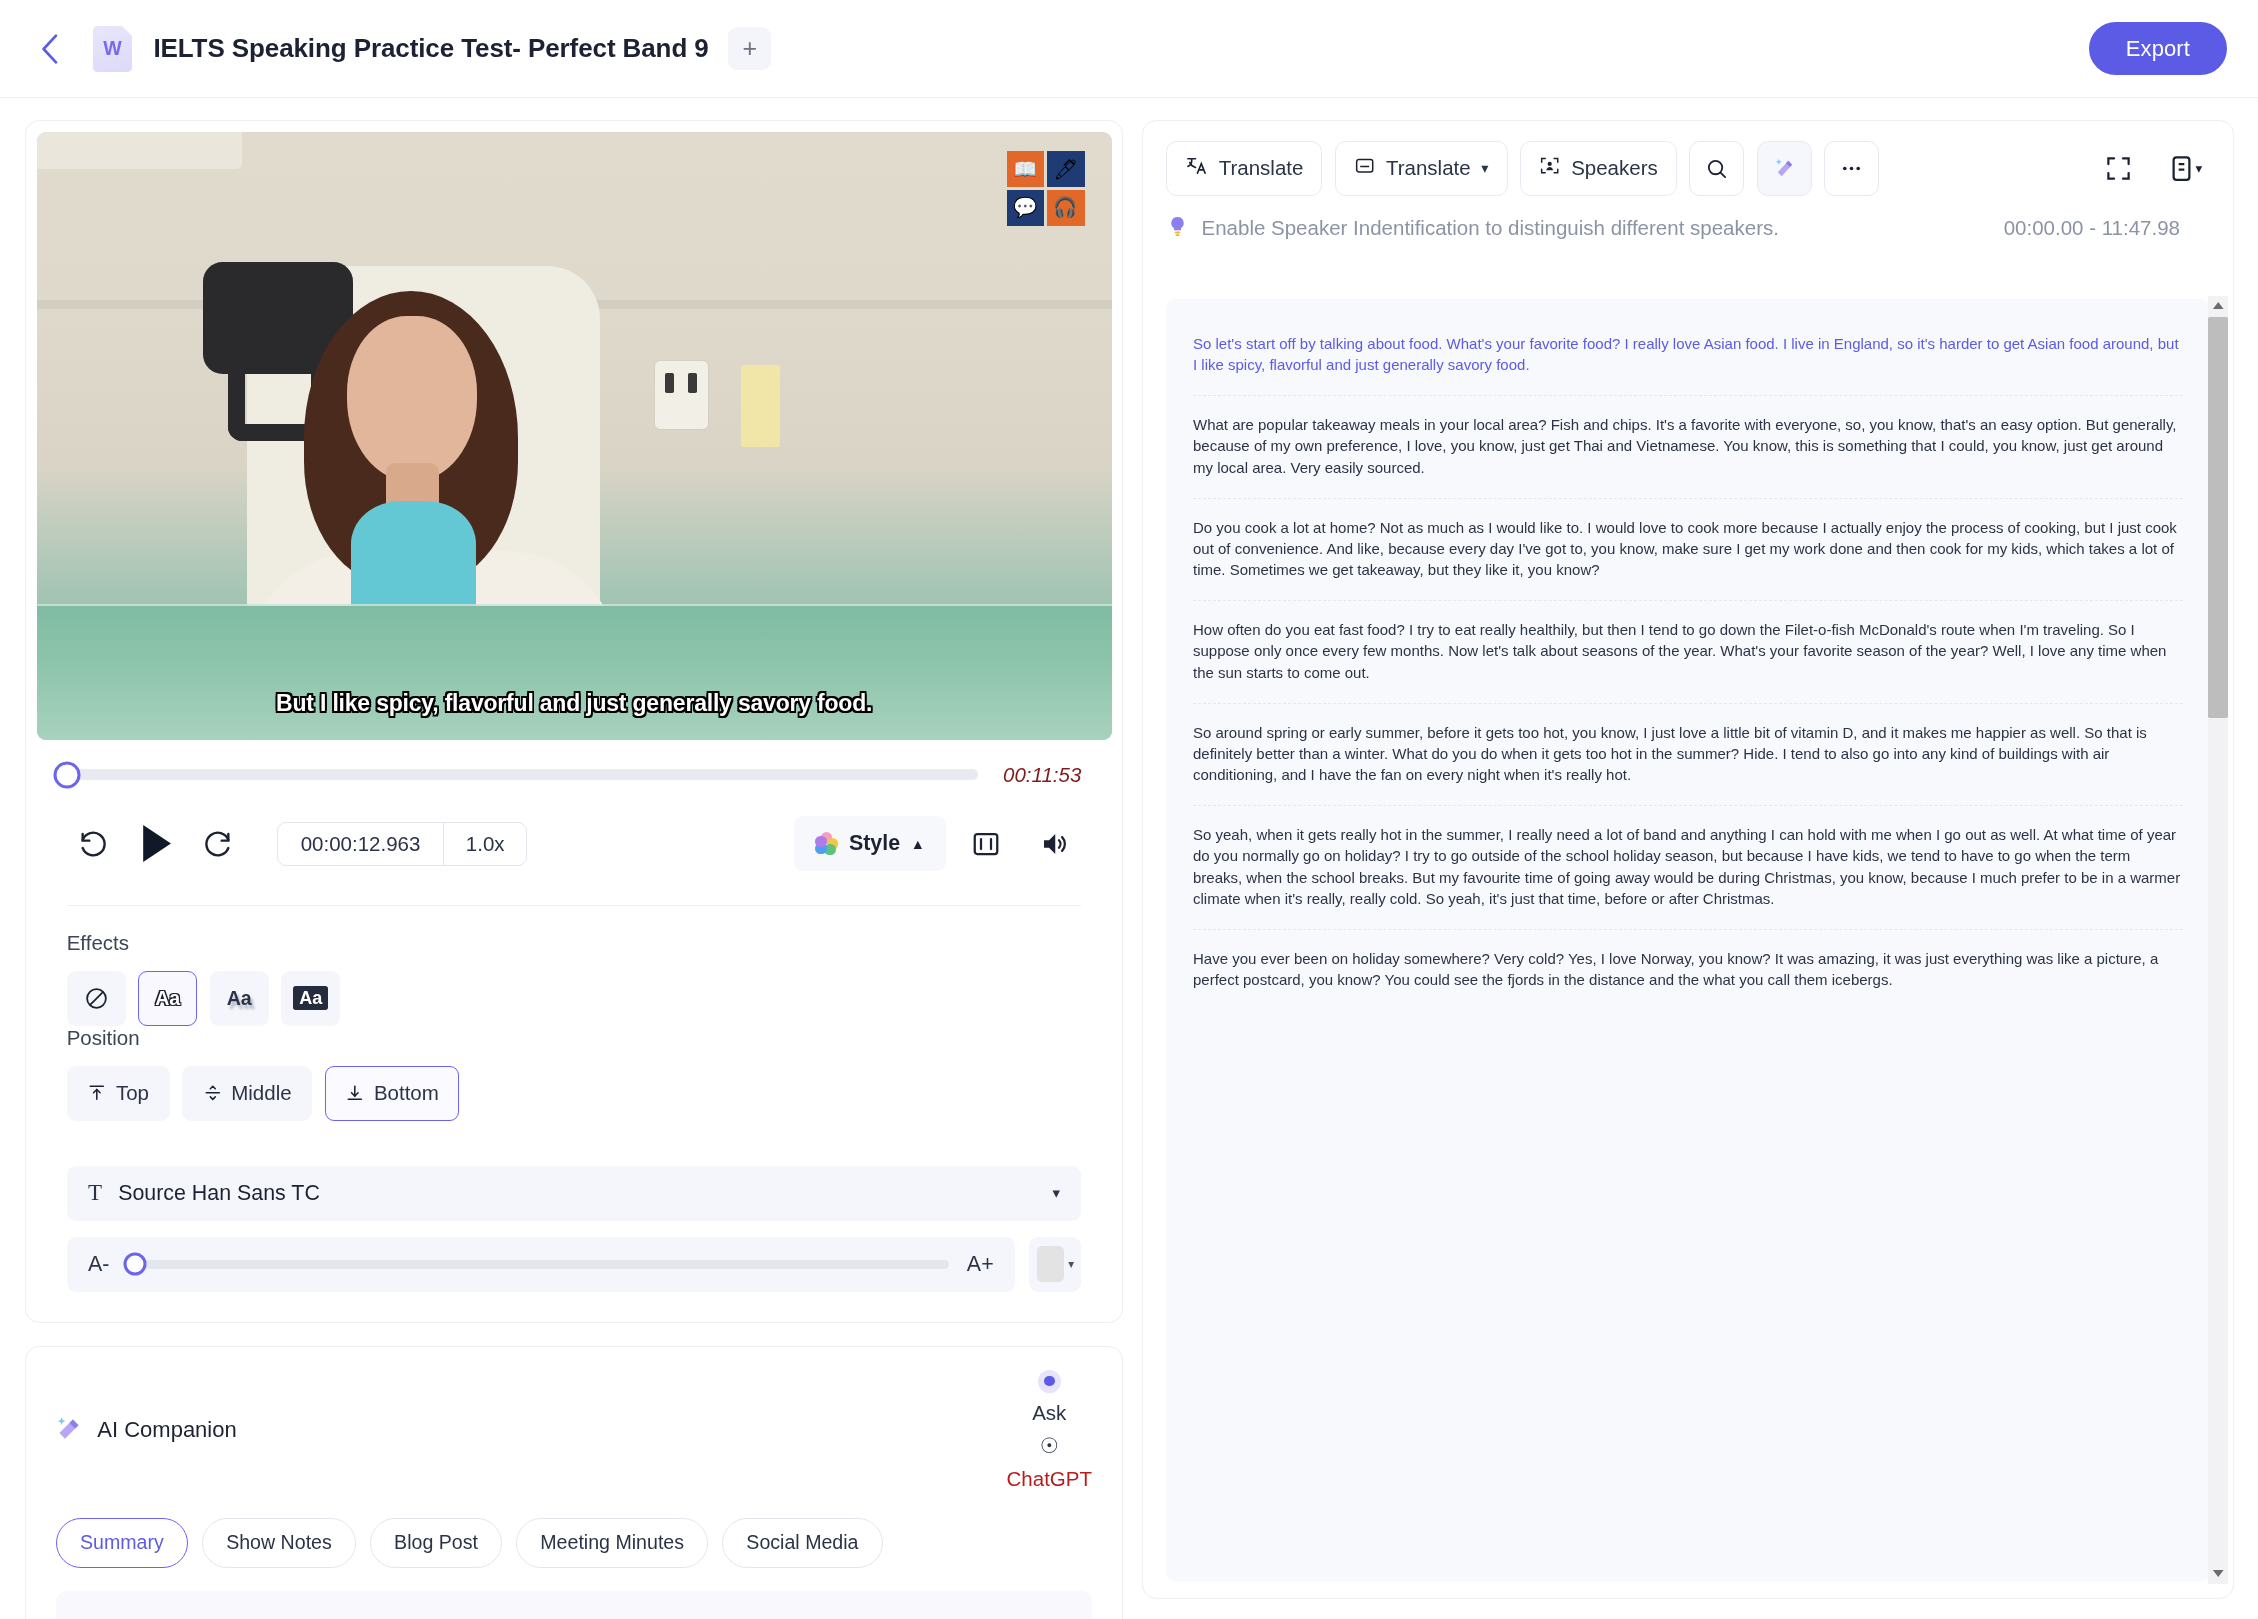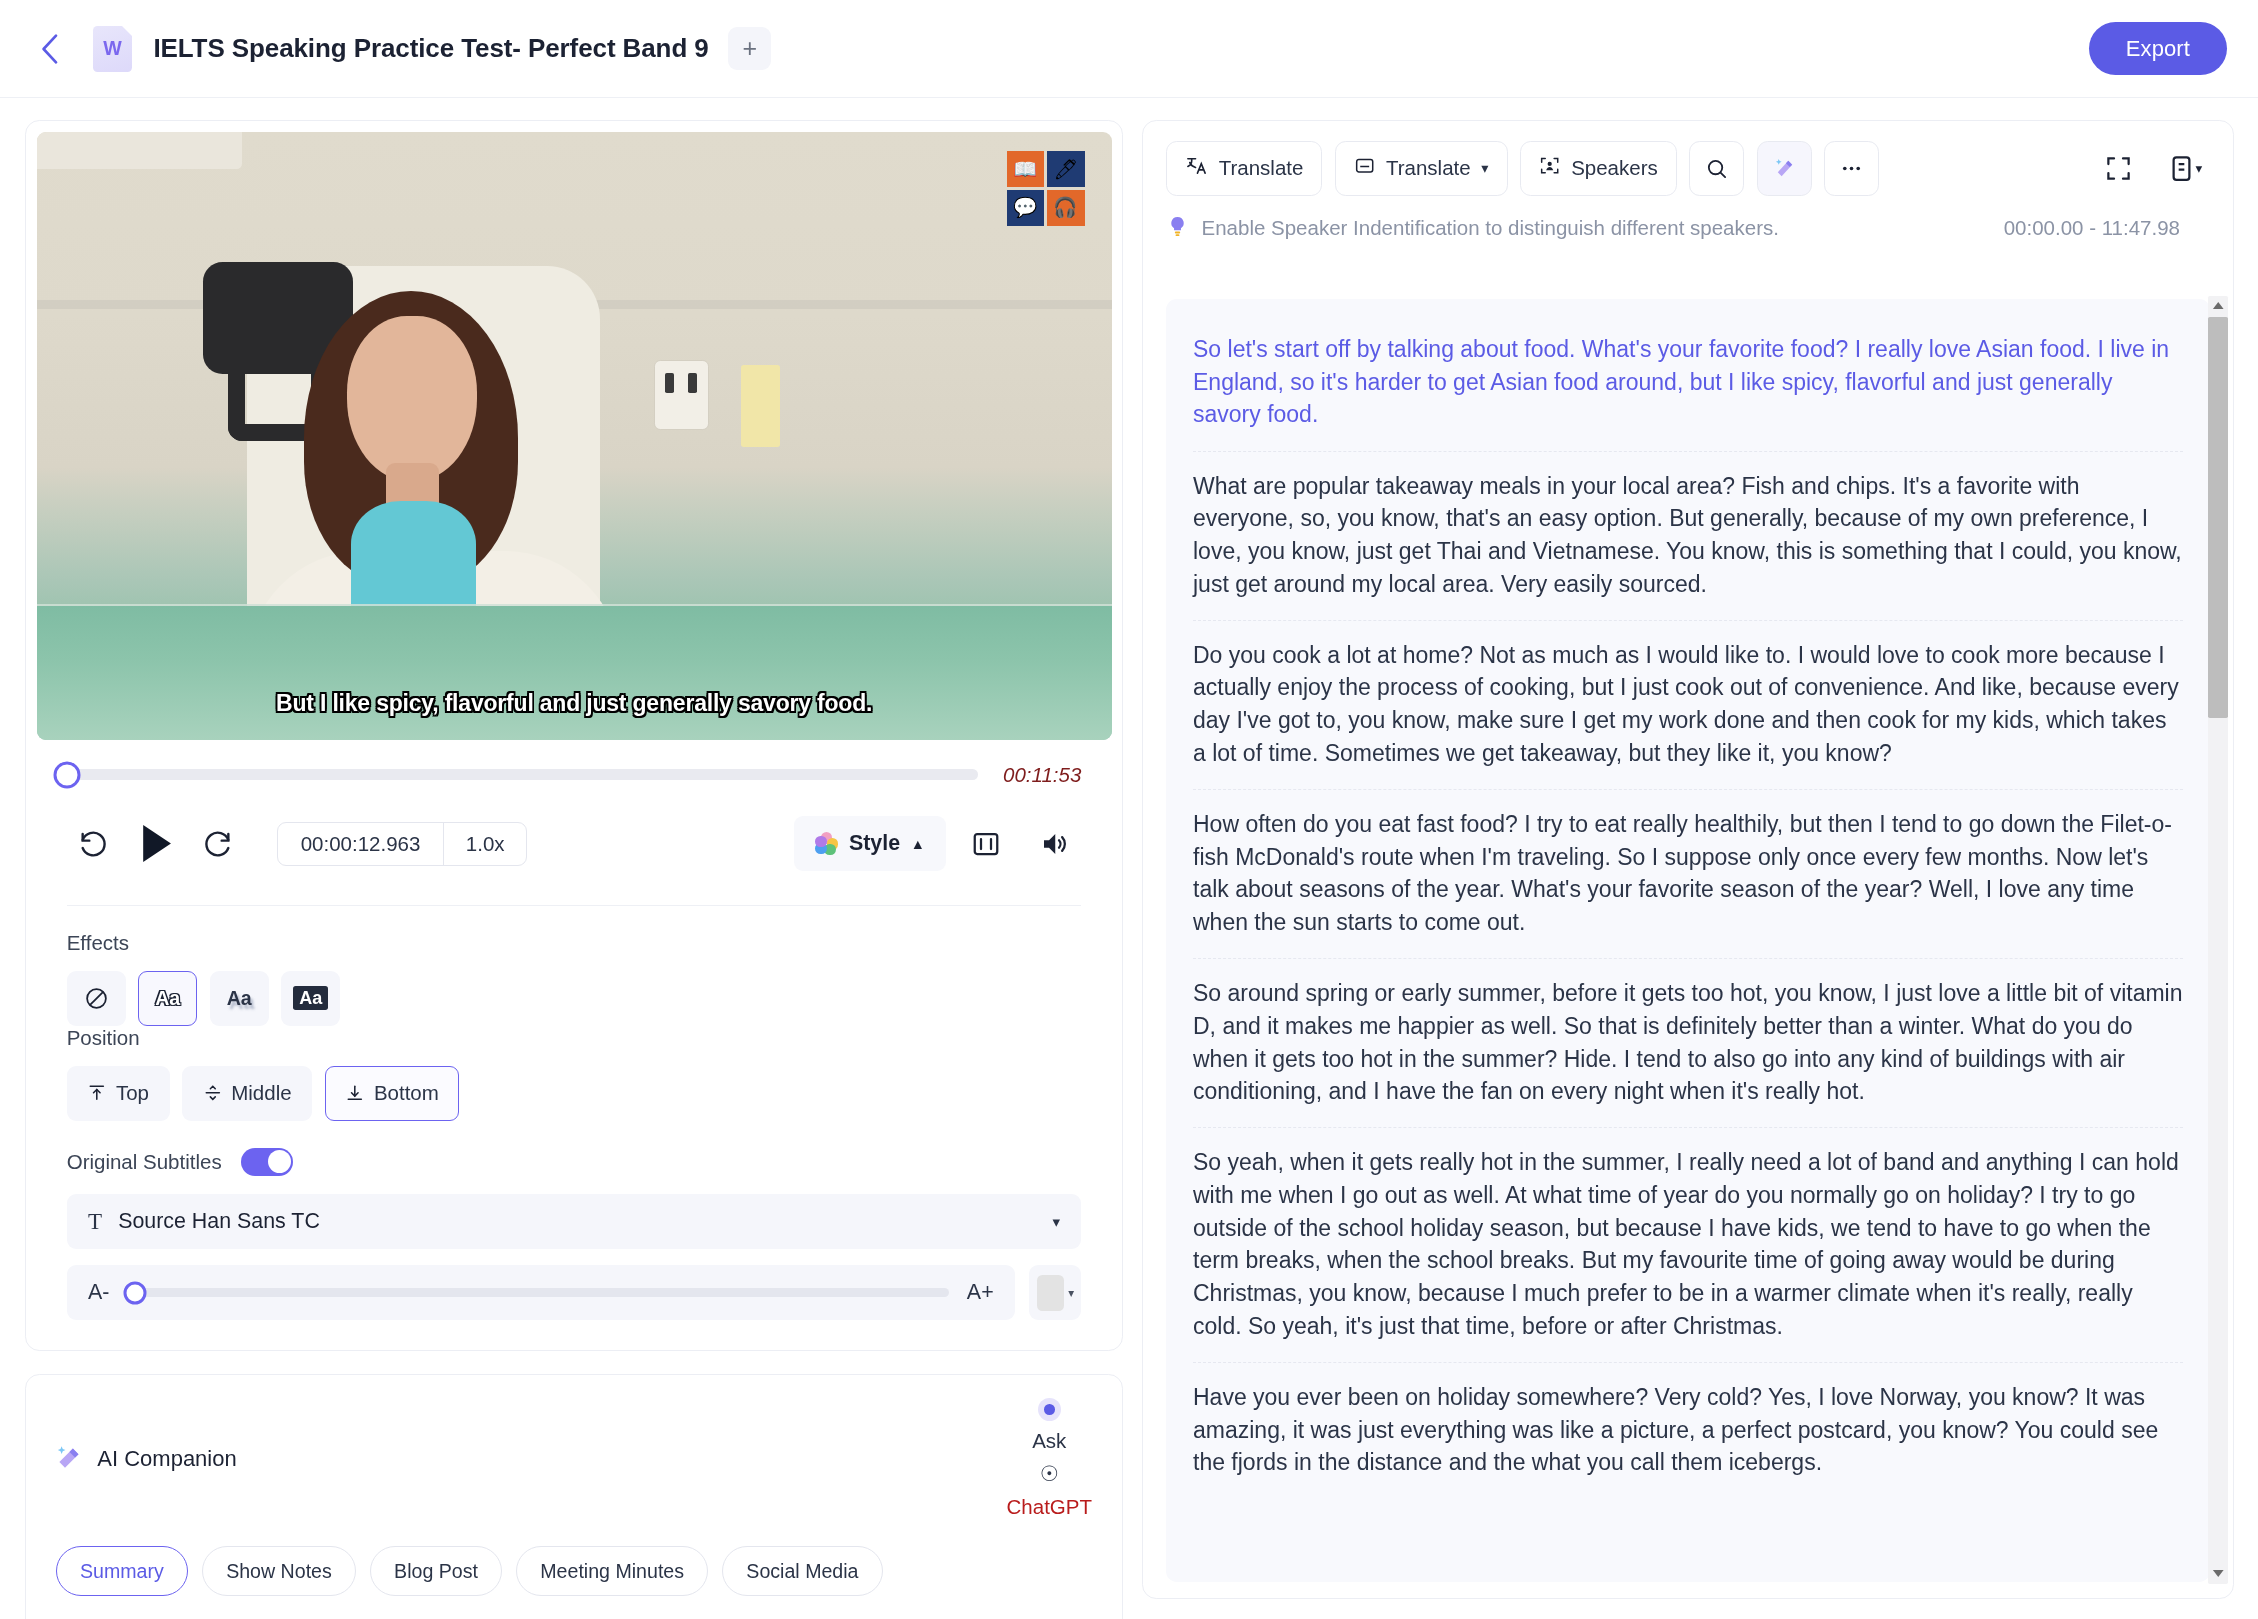--- a/index.html
+++ b/index.html
@@ -276,21 +276,21 @@
     display:flex; align-items:center; padding: 19.6px 23px 0 23px;
   }
   #speaker-hint{ font-size:20.5px; color:#8b93a5; margin-left:12.5px; }
   #time-range{ margin-left:auto; font-size:20.5px; color:#8b93a5; margin-right:30px;}
   #transcript{
     position:absolute; left:23px; right:23px; top:178px; bottom:16px;
     background:#f8f9fd; border-radius:10.7px; padding: 16px 27px 0 27px;
     overflow:hidden;
   }
   .para{
-    font-size:23px; line-height: 1.42; color:#2b3447; padding: 18px 0 19.6px 0;
+    font-size:15px; line-height: 1.42; color:#2b3447; padding: 18px 0 19.6px 0;
     border-bottom:0.9px dashed #e6e8f0;
   }
   .para.active{ color:#5b5be5; }
   .para:last-child{ border-bottom:none; }
   
   #scrollbar{
     position:absolute; right:5.3px; top:175px; width:19.6px; bottom:14.3px;
     background:#f2f2f4; border-radius:1.8px;
   }
   #sb-up, #sb-down{
@@ -460,26 +460,20 @@
                 <line x1="12" y1="4" x2="12" y2="16"></line>
                 <polyline points="8,12 12,16 16,12"></polyline>
             </svg>
             <span>Bottom</span>
           </div>
         </div>
       </div>
     </div>
 
     <div id="subs-block">
-      <div id="subs-head">
-        <div id="subs-label">Original Subtitles</div>
-        <div class="toggle">
-            <div class="knob"></div>
-          </div>
-      </div>
       <div id="font-select">
         <span class="tglyph">T</span>
         <span id="font-name">Source Han Sans TC</span>
         <span class="caret">▾</span>
       </div>
       <div id="size-row">
         <div id="size-panel">
           <span class="aminus">A-</span>
           <div id="size-track">
             <div id="size-fill"></div>

